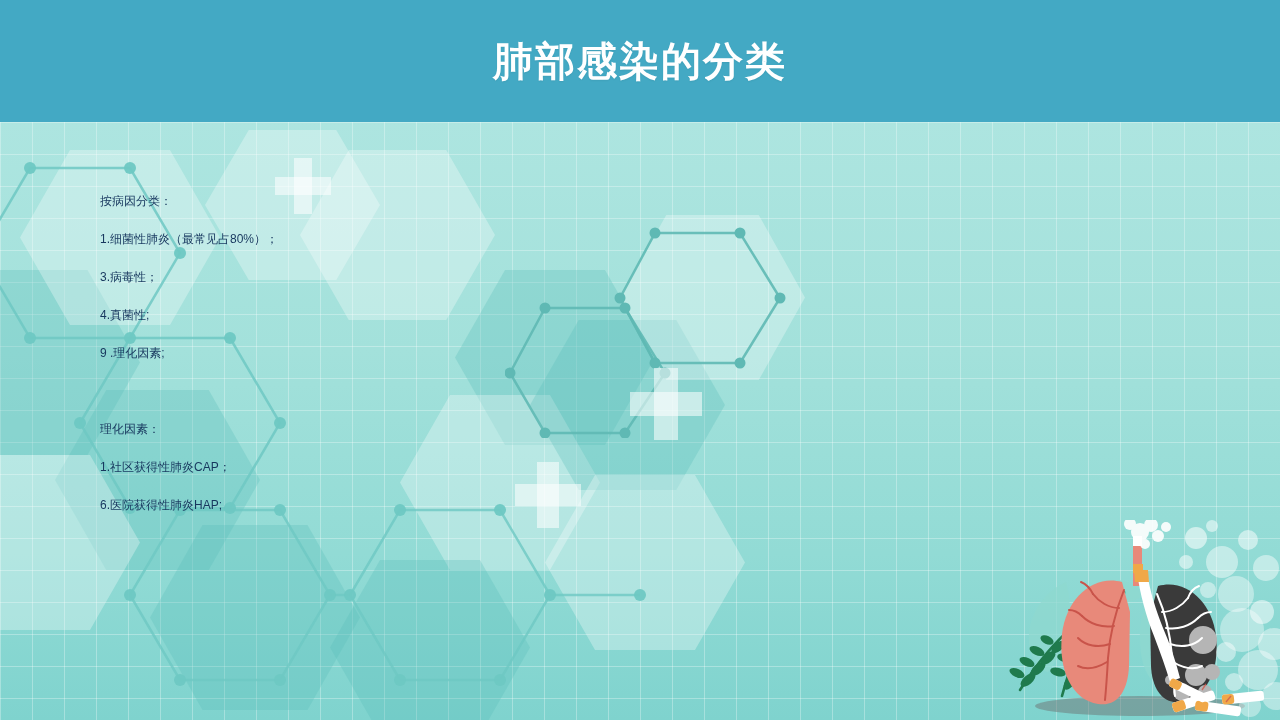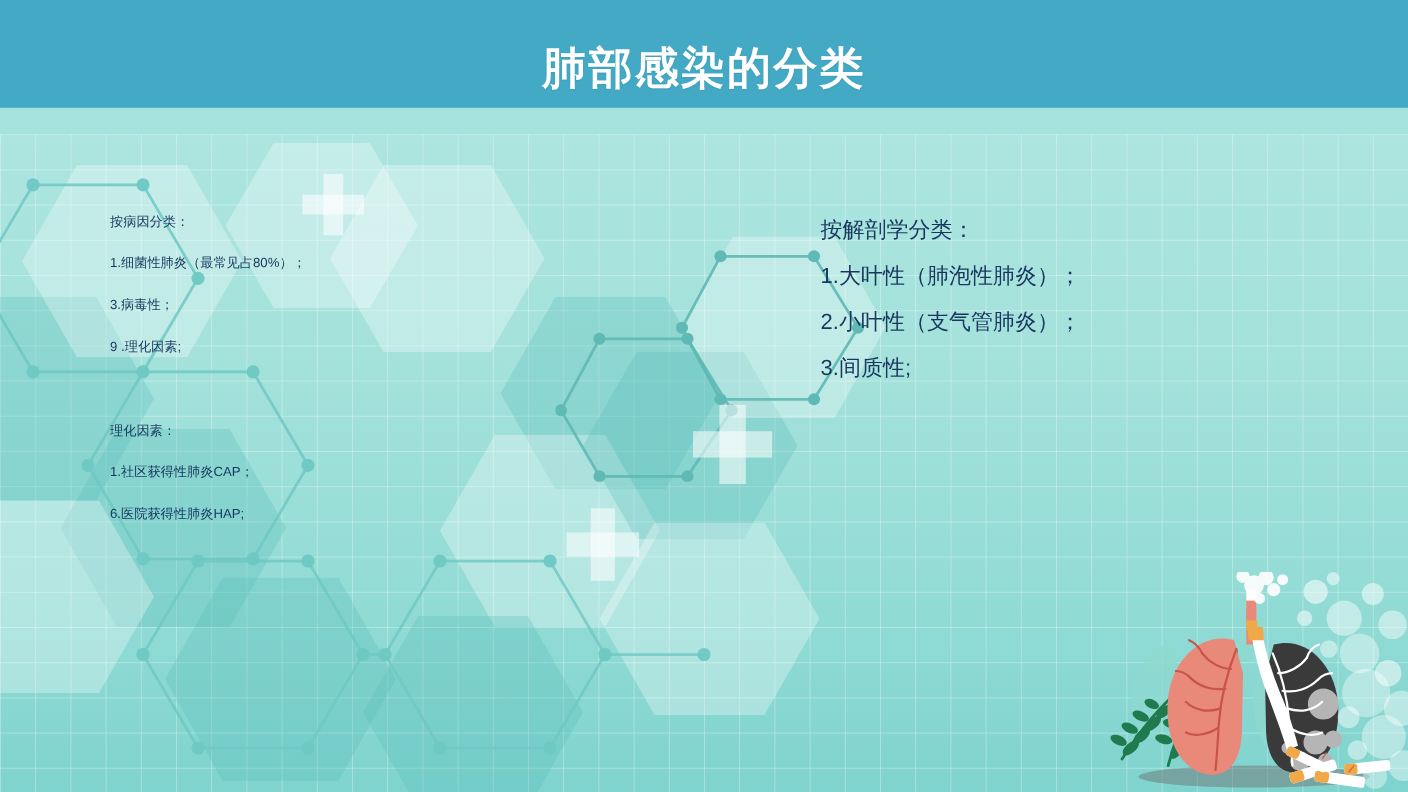--- a/index.html
+++ b/index.html
@@ -36,21 +36,21 @@
   .hexfill.light{background:rgba(255,255,255,.30);}
   .hexout{position:absolute;}
   .hexout svg{display:block;}
   .cross{
     position:absolute;background:rgba(255,255,255,.42);
   }
   .cross .cv,.cross .ch{position:absolute;background:rgba(255,255,255,.55);}
 
   
   .header{
-    position:absolute;left:0;top:0;width:1280px;height:98px;
+    position:absolute;left:0;top:0;width:1280px;height:122px;
     background:#43A9C4;
   }
   .header h1{
     margin:0;position:absolute;left:0;top:0;width:1280px;height:122px;
     display:flex;align-items:center;justify-content:center;
     color:#FFFFFF;font-size:40px;font-weight:bold;
     letter-spacing:2px;
     text-shadow:0 1px 2px rgba(0,0,0,.06);
   }
 
@@ -175,33 +175,28 @@
   </div>
 
   <div class="header">
     <h1>肺部感染的分类</h1>
   </div>
 
   <div class="col" id="col-left">
     <div class="line">按病因分类：</div>
     <div class="line">1.细菌性肺炎（最常见占80%）；</div>
     <div class="line">3.病毒性；</div>
+    <div class="line">4.真菌性;</div>
     <div class="line">9 .理化因素;</div>
     <div class="gap"></div>
     <div class="line">理化因素：</div>
     <div class="line">1.社区获得性肺炎CAP；</div>
     <div class="line">6.医院获得性肺炎HAP;</div>
   </div>
 
-  <div class="col" id="col-right">
-    <div class="line">按解剖学分类：</div>
-    <div class="line">1.大叶性（肺泡性肺炎）；</div>
-    <div class="line">2.小叶性（支气管肺炎）；</div>
-    <div class="line">3.间质性;</div>
-  </div>
 
   <div id="illus">
     <svg width="290" height="200" viewBox="0 0 290 200" aria-hidden="true">
       <defs>
         <clipPath id="clipbox">
             <rect x="0" y="0" width="290" height="200"></rect>
           </clipPath>
       </defs>
       <g clip-path="url(#clipbox)">
 

